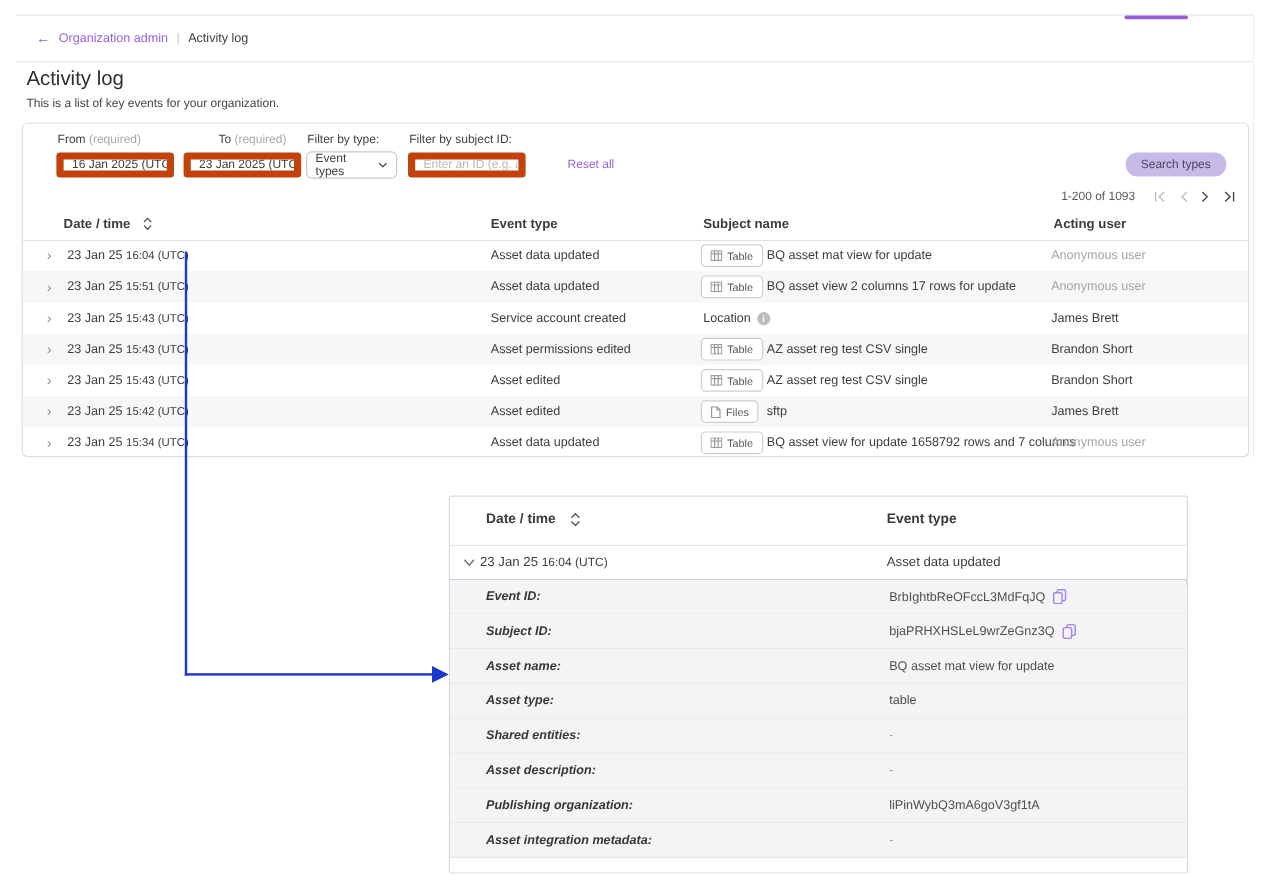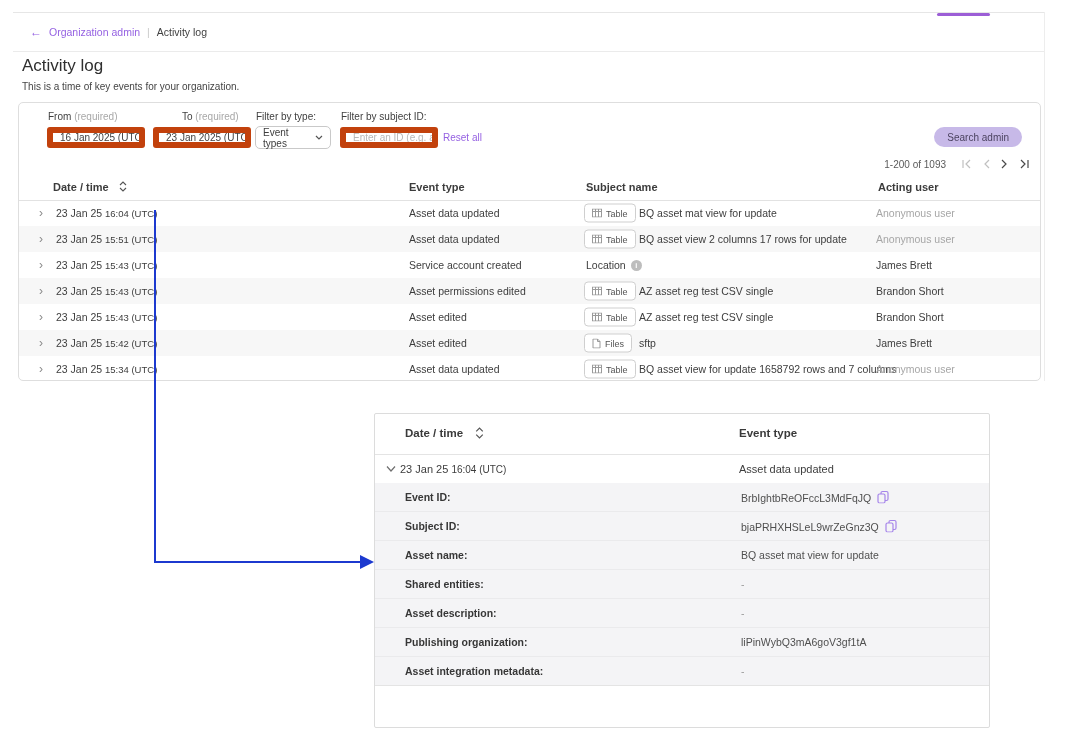--- a/index.html
+++ b/index.html
@@ -30,21 +30,21 @@
   .f-input{position:absolute;top:24px;height:21px;border:6px solid #c2410c;border-radius:3px;
            font-family:"Liberation Sans",sans-serif;font-size:10px;color:#3f3f3f;padding:0 0 0 7px;box-sizing:border-box;background:#fff;}
   .f-input::placeholder{color:#b8b8b8;}
   .lbl-from{left:29px;} .in-from{left:28px;width:98px;}
   .lbl-to{left:135px;margin-left:28px;}  .in-to{left:134px;width:98px;}
   .lbl-type{left:237px;}
   .select{position:absolute;left:236px;top:23px;width:76px;height:23px;border:1px solid #c9c9c9;border-radius:5px;
           display:flex;align-items:center;padding:0 7px;box-sizing:border-box;
           font-size:10px;color:#3d3d3d;cursor:pointer;background:#fff;}
   .lbl-subj{left:322px;} .in-subj{left:321px;width:98px;}
-  .reset-link{position:absolute;left:424px;top:29px;font-size:10px;color:#9561e2;cursor:pointer;}
+  .reset-link{position:absolute;left:454px;top:29px;font-size:10px;color:#9561e2;cursor:pointer;}
   .search-btn{position:absolute;right:18px;top:24px;height:20px;padding:0 13px;border:none;border-radius:10px;
               background:#c7b9e8;color:#4c4360;font-family:"Liberation Sans",sans-serif;font-size:10px;cursor:pointer;}
 
   .pagination{position:absolute;right:10px;top:54px;height:14px;display:flex;align-items:center;gap:11px;}
   .pg-text{font-size:10px;color:#5a5a5a;margin-right:4px;}
   .pg-ic{display:inline-flex;align-items:center;cursor:pointer;}
 
   
   .t-header{position:absolute;left:0;top:76px;width:100%;height:21px;border-bottom:1px solid #e2e2e2;}
   .t-header span{position:absolute;top:2px;font-size:11px;font-weight:600;color:#3c3c3c;}
@@ -84,21 +84,21 @@
   .d-exprow{position:absolute;left:0;top:40px;width:100%;height:29px;border-bottom:5px solid #1d4ed8;}
   .d-exprow > *{position:absolute;top:50%;transform:translateY(-50%);white-space:nowrap;}
   .d-chev{left:11px;display:inline-flex;}
   .d-date{left:25px;font-size:11px;color:#3d3d3d;}
   .d-date .time{font-size:10px;}
   .d-event{left:364px;font-size:11px;color:#3d3d3d;}
   .kv-rows{position:absolute;left:0;top:69px;width:100%;}
   .kv-row{position:relative;height:29px;background:#f4f4f6;border-bottom:1px solid #eaeaec;box-sizing:border-box;}
   .kv-row:last-child{border-bottom:1px solid #e4e4e4;}
   .kv-row > *{position:absolute;top:50%;transform:translateY(-50%);white-space:nowrap;}
-  .kv-label{left:30px;font-size:10.5px;font-weight:bold;color:#373737;}
+  .kv-label{left:30px;font-size:10.5px;font-weight:bold;color:#373737;font-style:italic;}
   .kv-value{left:366px;font-size:10.5px;color:#4f4f4f;display:flex;align-items:center;gap:6px;}
   .kv-value.muted{color:#9a9a9a;}
   .copy-ic{display:inline-flex;cursor:pointer;}
 </style>
 </head>
 <body>
 
 <div id="root">
 
   <div class="top-line"></div>
@@ -107,21 +107,21 @@
 
   <div class="breadcrumb">
     <span class="bc-back">←</span>
     <span class="bc-link">Organization admin</span>
     <span class="bc-sep">|</span>
     <span class="bc-current">Activity log</span>
   </div>
   <div class="bc-divider"></div>
 
   <h1 class="page-title">Activity log</h1>
-  <div class="page-subtitle">This is a time of key events for your organization.</div>
+  <div class="page-subtitle">This is a list of key events for your organization.</div>
 
   <div class="main-card">
 
     <span class="f-label lbl-from"><span>From</span> <span class="req">(required)</span></span>
     <input class="f-input in-from" readonly="" value="16 Jan 2025 (UTC)" style="">
 
     <span class="f-label lbl-to"><span>To</span> <span class="req">(required)</span></span>
     <input class="f-input in-to" readonly="" value="23 Jan 2025 (UTC)" style="">
 
     <span class="f-label lbl-type">Filter by type:</span>
@@ -129,21 +129,21 @@
       <span>Event types</span>
       <svg width="8" height="5" viewBox="0 0 8 5">
           <polyline points="1,1 4,4 7,1" fill="none" stroke="#555" stroke-width="1.2"></polyline>
         </svg>
     </div>
 
     <span class="f-label lbl-subj">Filter by subject ID:</span>
     <input class="f-input in-subj" placeholder="Enter an ID (e.g. asset ID)" style="">
 
     <span class="reset-link">Reset all</span>
-    <button class="search-btn">Search admin</button>
+    <button class="search-btn">Search types</button>
 
     <div class="pagination">
       <span class="pg-text">1-200 of 1093</span>
       <span class="pg-ic">
           <svg width="11" height="10" viewBox="0 0 11 10">
             <path d="M2,1 V9 M9,1 L5,5 L9,9" fill="none" stroke="#c0c0c0" stroke-width="1.2"></path>
           </svg>
         </span>
       <span class="pg-ic">
           <svg width="7" height="10" viewBox="0 0 7 10">
@@ -336,20 +336,26 @@
             </span>
           </span>
       </div>
       <div class="kv-row">
         <span class="kv-label">Asset name:</span>
         <span class="kv-value">
             <span>BQ asset mat view for update</span>
           </span>
       </div>
       <div class="kv-row">
+        <span class="kv-label">Asset type:</span>
+        <span class="kv-value">
+            <span>table</span>
+          </span>
+      </div>
+      <div class="kv-row">
         <span class="kv-label">Shared entities:</span>
         <span class="kv-value muted">
             <span>-</span>
           </span>
       </div>
       <div class="kv-row">
         <span class="kv-label">Asset description:</span>
         <span class="kv-value muted">
             <span>-</span>
           </span>

